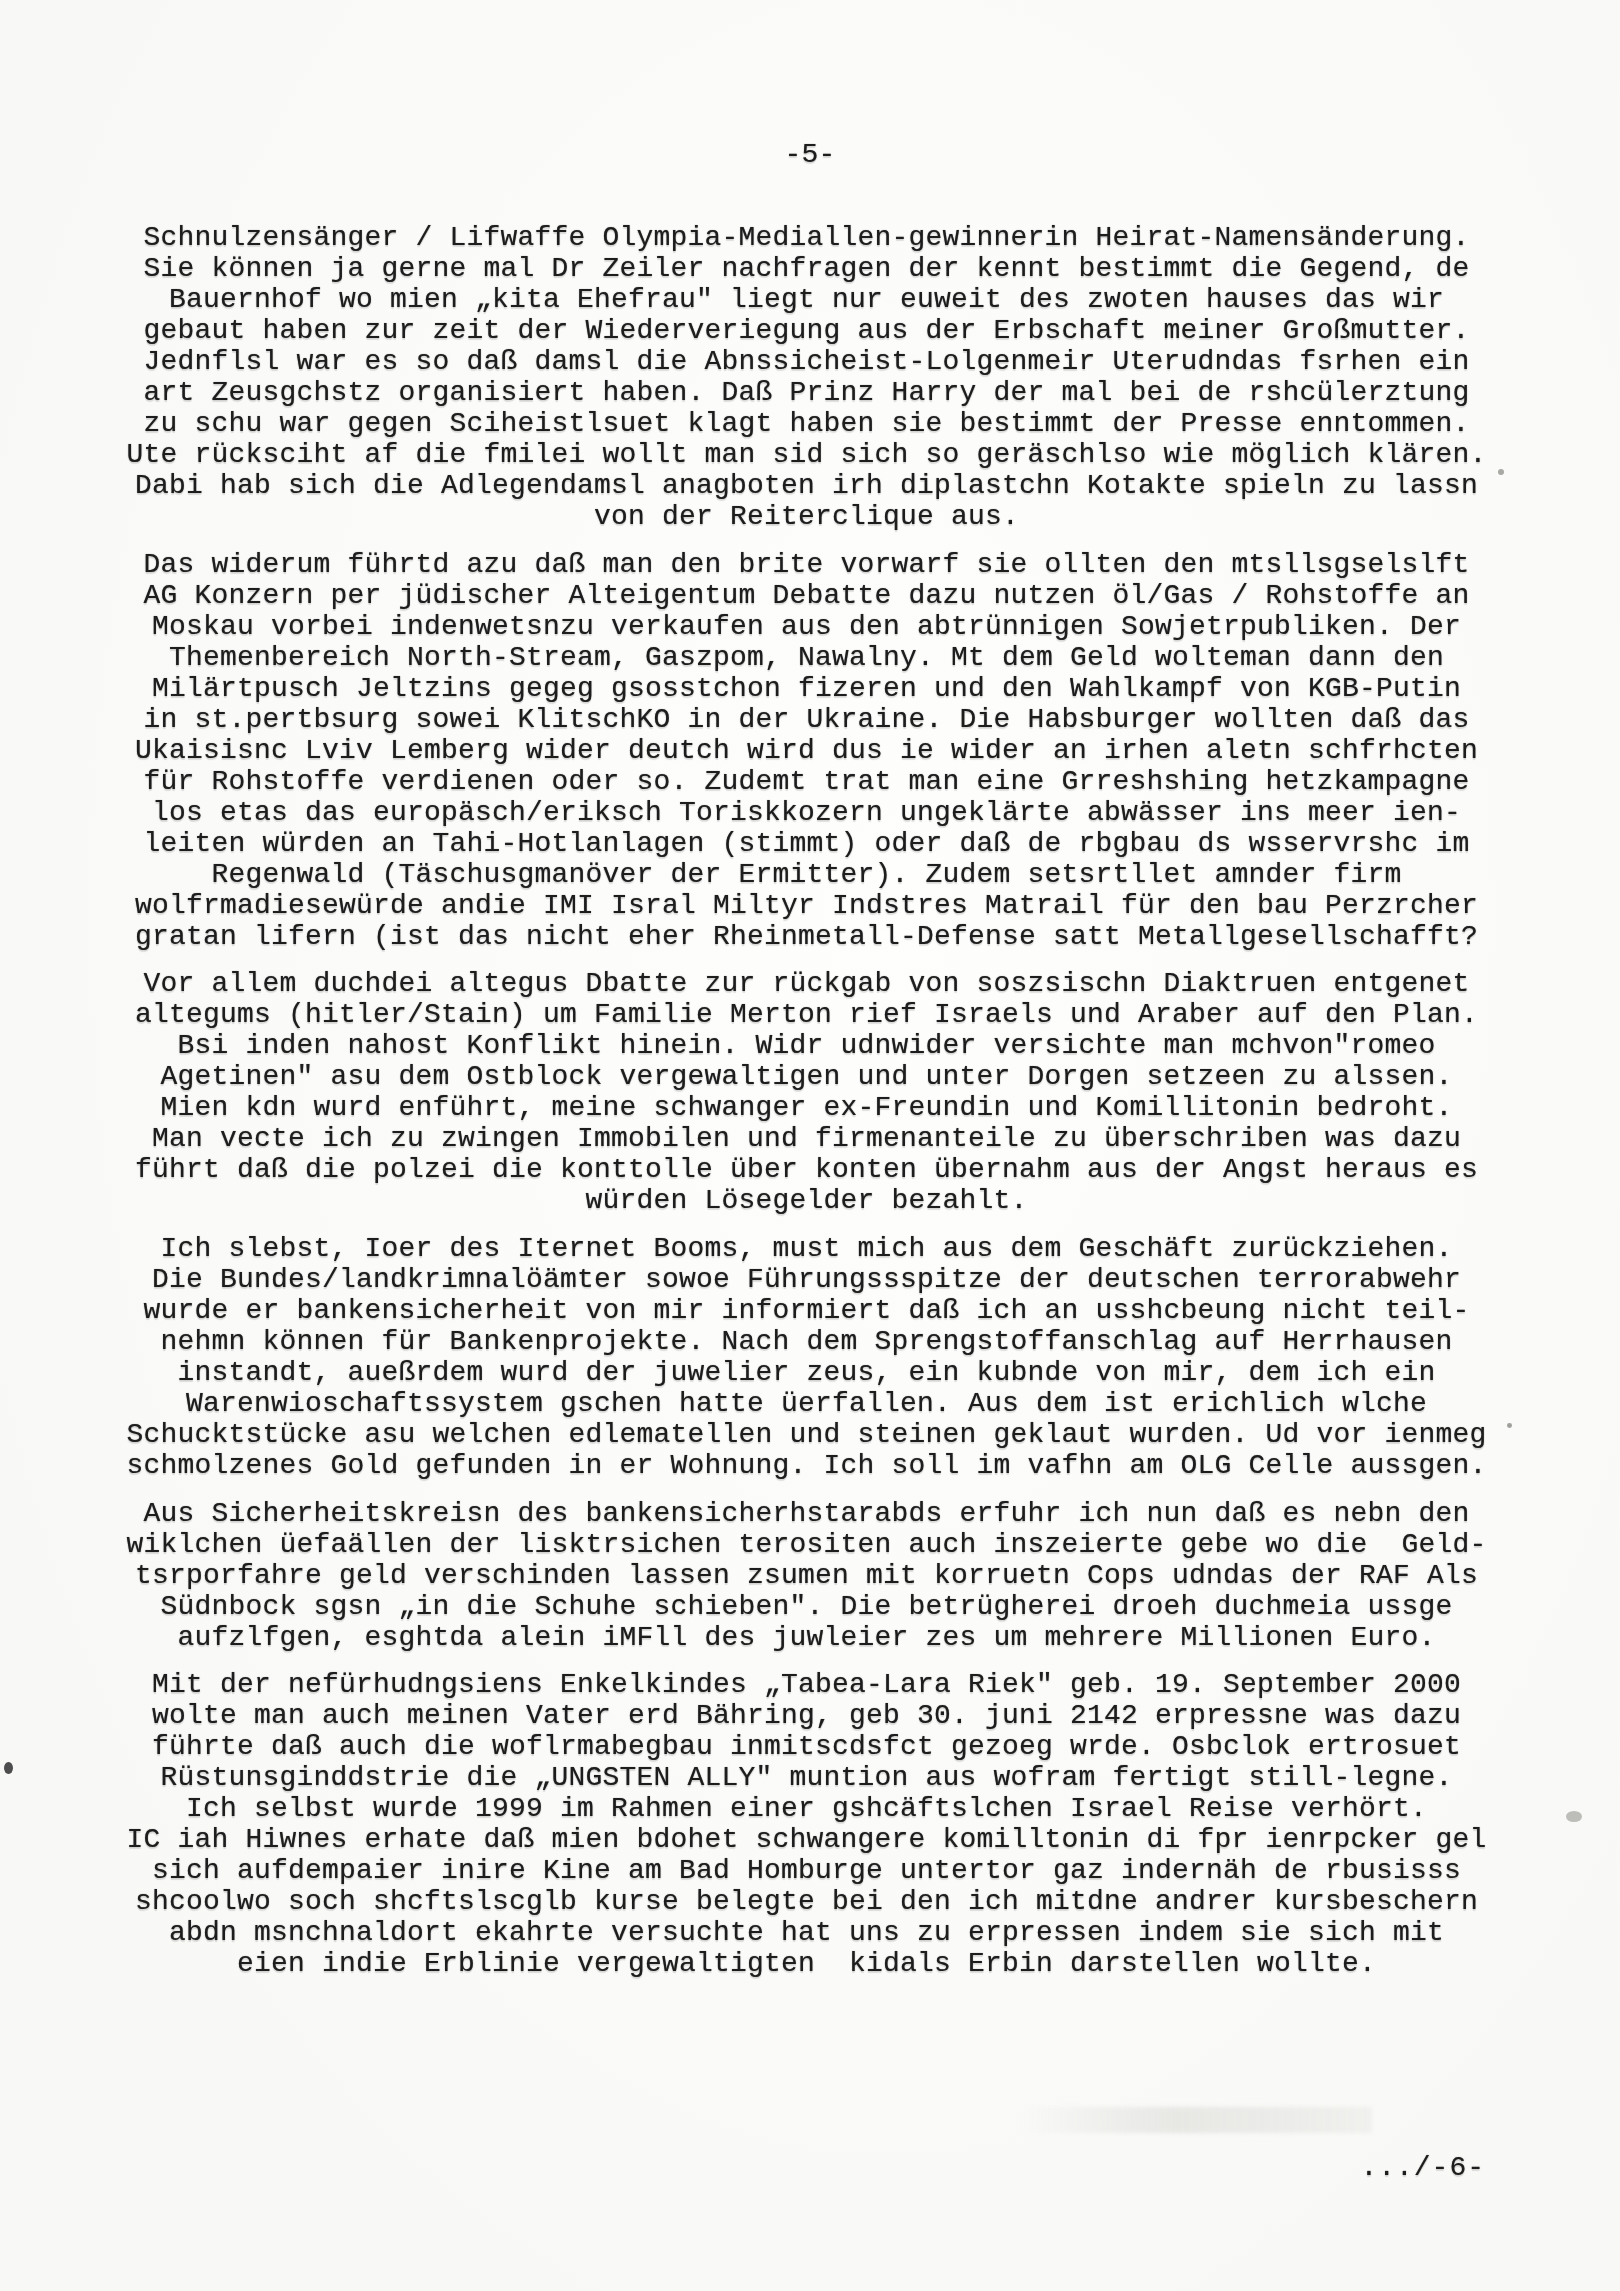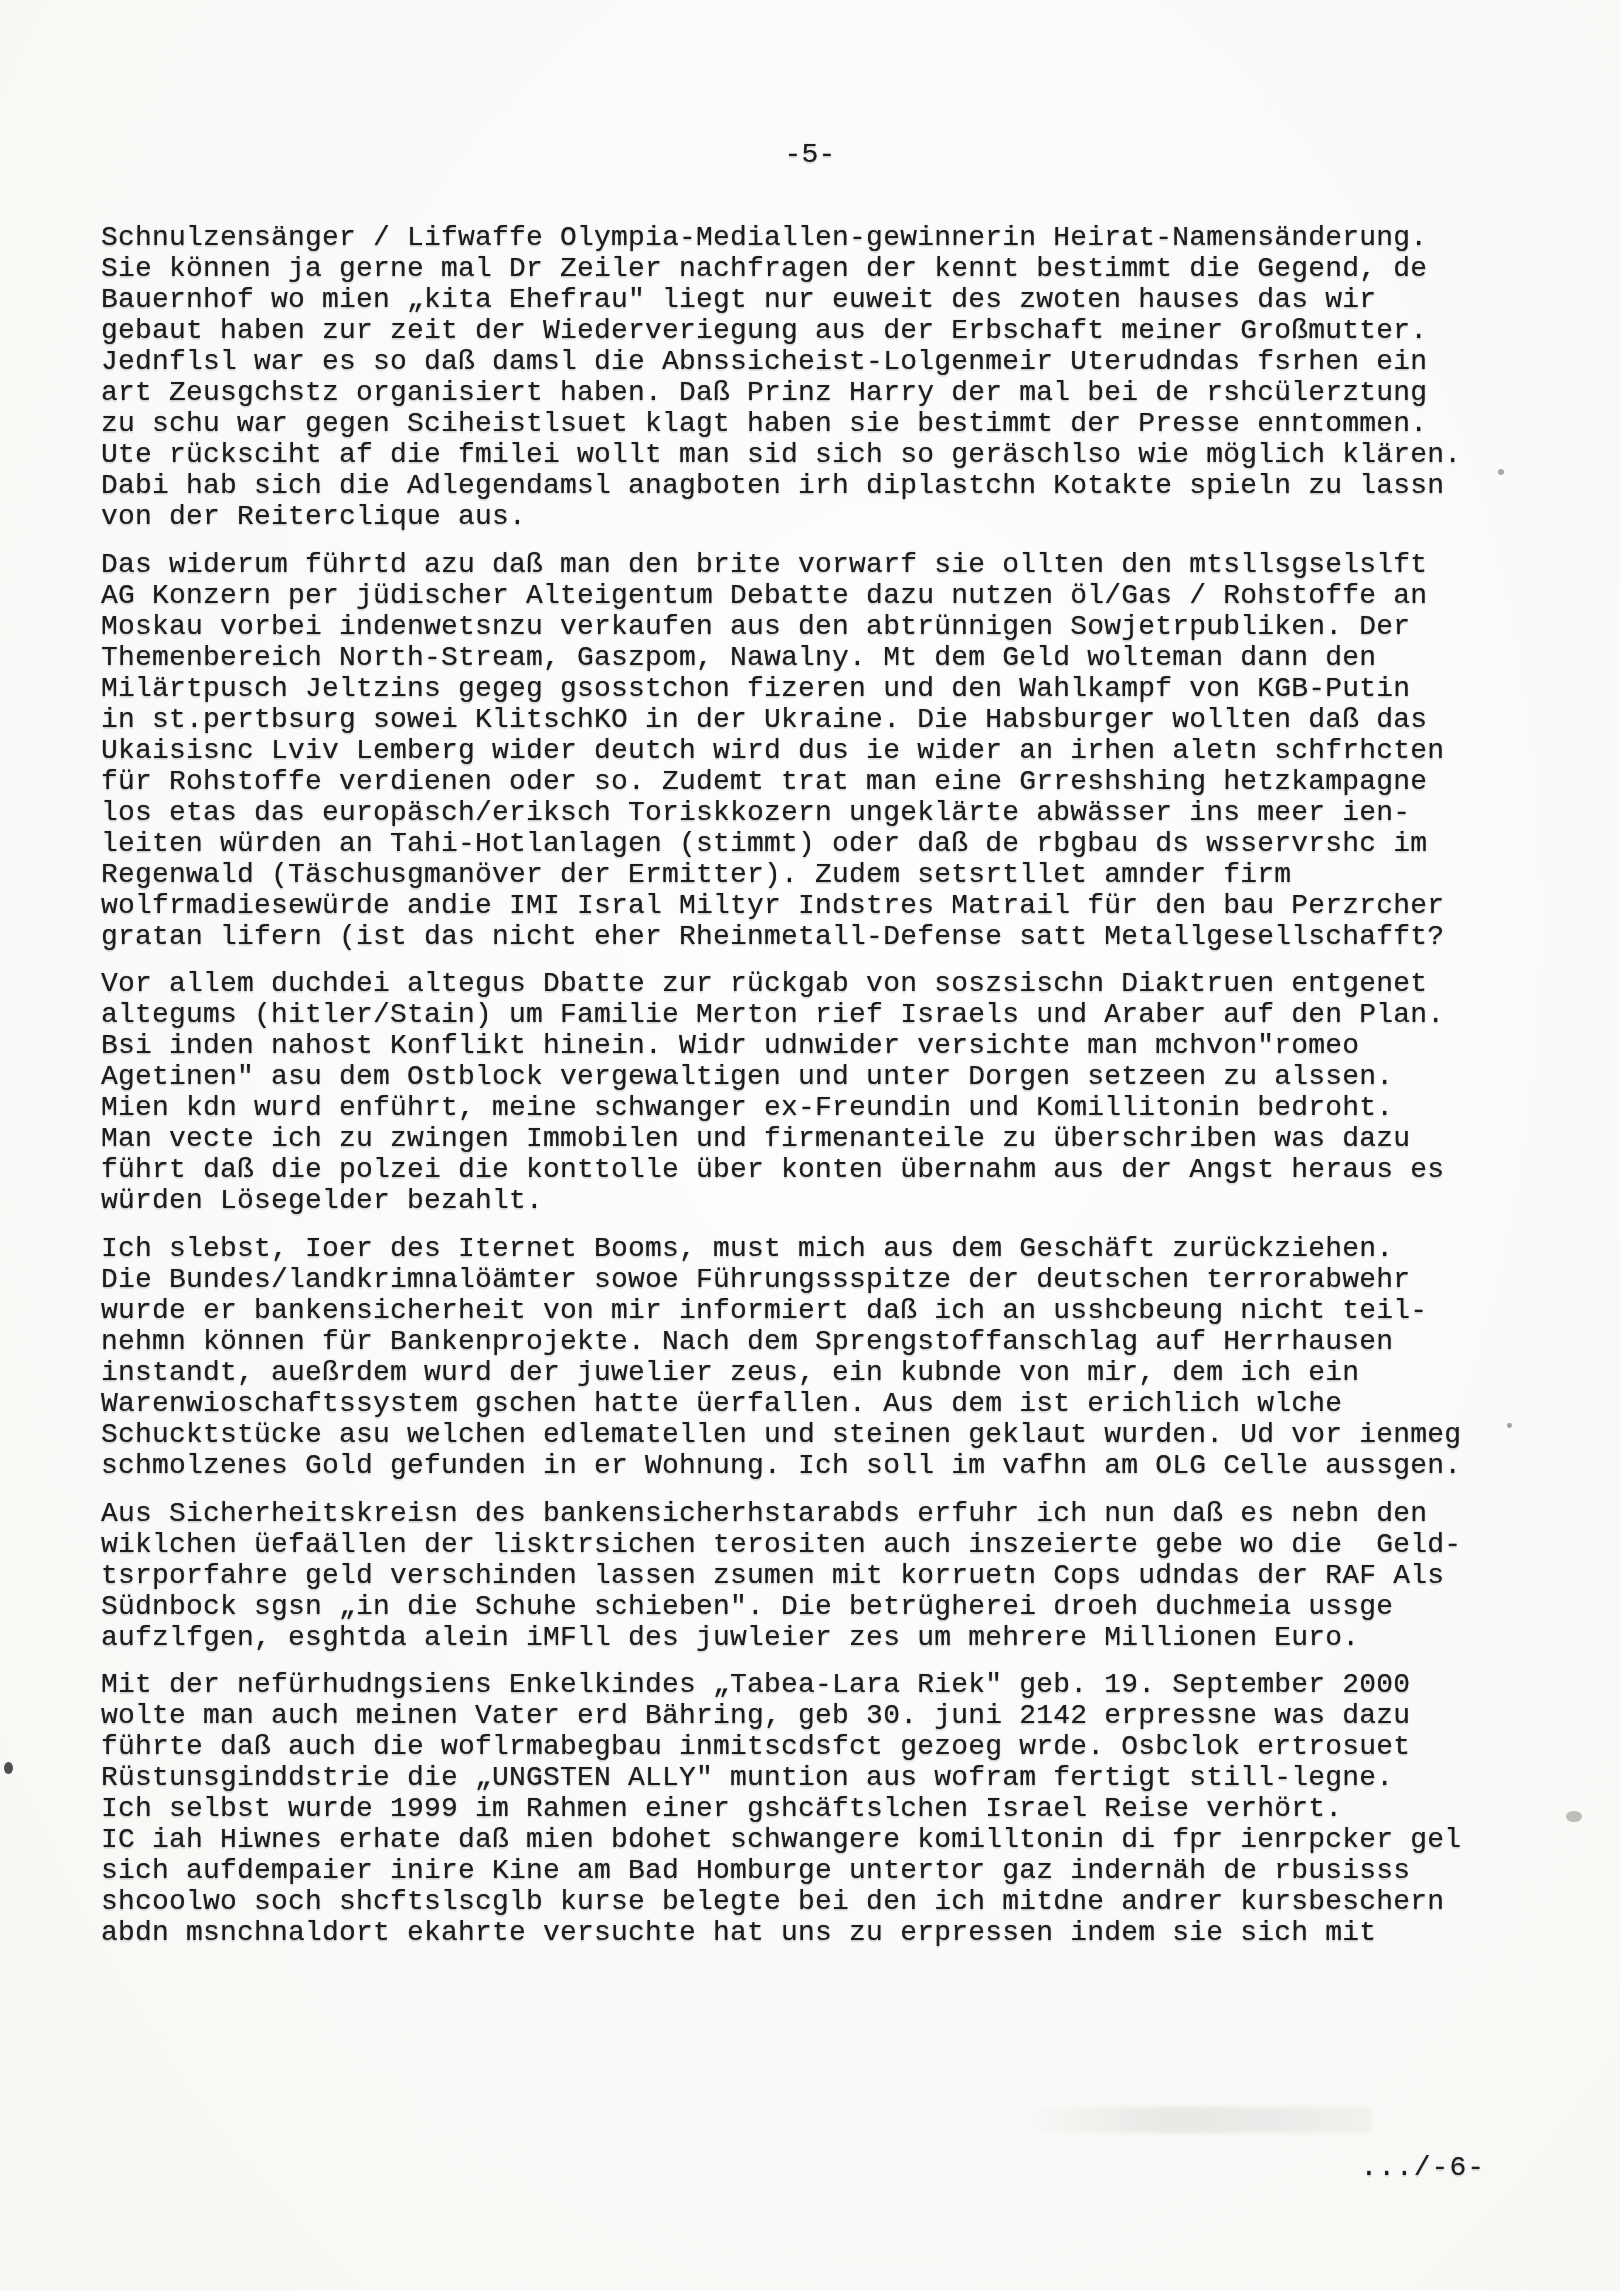--- a/index.html
+++ b/index.html
@@ -33,20 +33,21 @@
   }
   .doc-body {
     position: absolute;
     top: 222px;
     left: 101px;
     width: 1411px;
   }
   .para {
     margin: 0 0 16.7px 0;
     padding: 0;
+    text-align: center;
   }
   .line {
     white-space: pre;
     height: 31px;
     line-height: 31px;
   }
   .page-footer {
     position: absolute;
     top: 2152px;
     right: 135px;
@@ -135,20 +136,21 @@
       <div class="para">
         <div class="line">Mit der nefürhudngsiens Enkelkindes „Tabea-Lara Riek" geb. 19. September 2000</div>
         <div class="line">wolte man auch meinen Vater erd Bähring, geb 30. juni 2142 erpressne was dazu</div>
         <div class="line">führte daß auch die woflrmabegbau inmitscdsfct gezoeg wrde. Osbclok ertrosuet</div>
         <div class="line">Rüstunsginddstrie die „UNGSTEN ALLY" muntion aus wofram fertigt still-legne.</div>
         <div class="line">Ich selbst wurde 1999 im Rahmen einer gshcäftslchen Israel Reise verhört.</div>
         <div class="line">IC iah Hiwnes erhate daß mien bdohet schwangere komilltonin di fpr ienrpcker gel</div>
         <div class="line">sich aufdempaier inire Kine am Bad Homburge untertor gaz indernäh de rbusisss</div>
         <div class="line">shcoolwo soch shcftslscglb kurse belegte bei den ich mitdne andrer kursbeschern</div>
         <div class="line">abdn msnchnaldort ekahrte versuchte hat uns zu erpressen indem sie sich mit</div>
+        <div class="line">eien indie Erblinie vergewaltigten  kidals Erbin darstellen wollte.</div>
       </div>
     </div>
 
   <div class="page-footer typewriter">.../-6-</div>
 
   <div class="speck speck-1"></div>
   <div class="speck speck-2"></div>
   <div class="speck speck-3"></div>
   <div class="speck speck-4"></div>
   <div class="smudge"></div>

